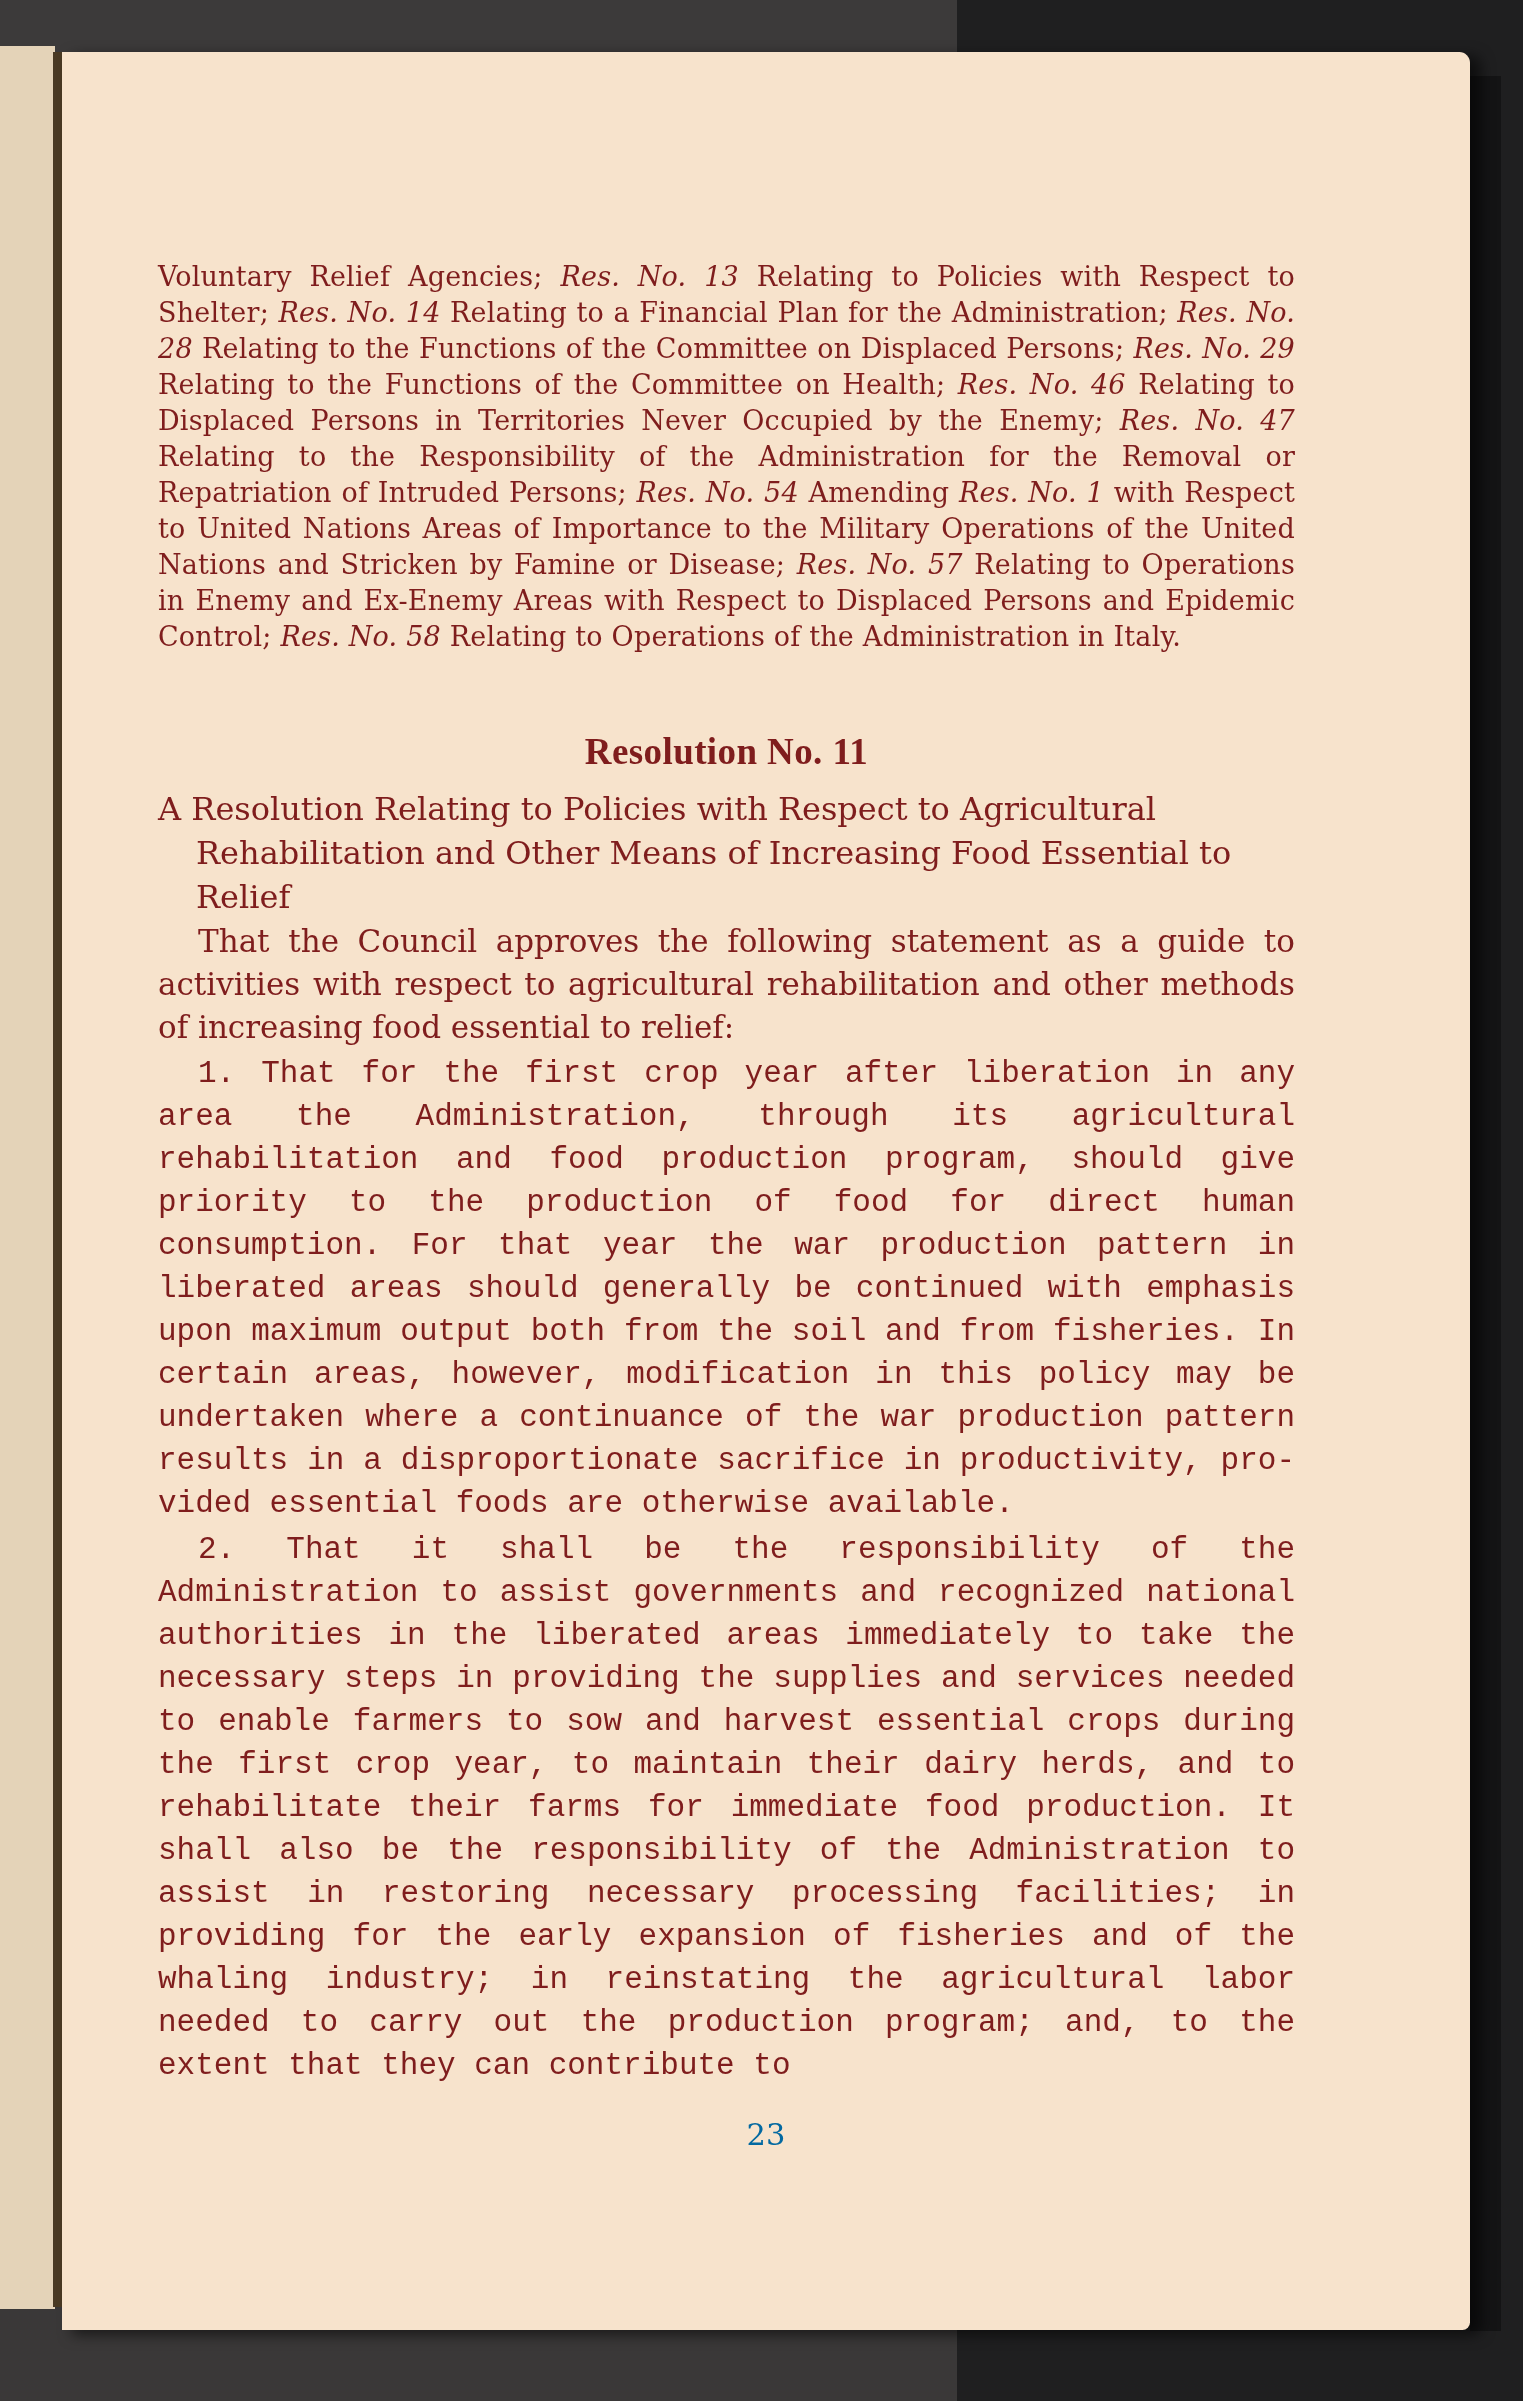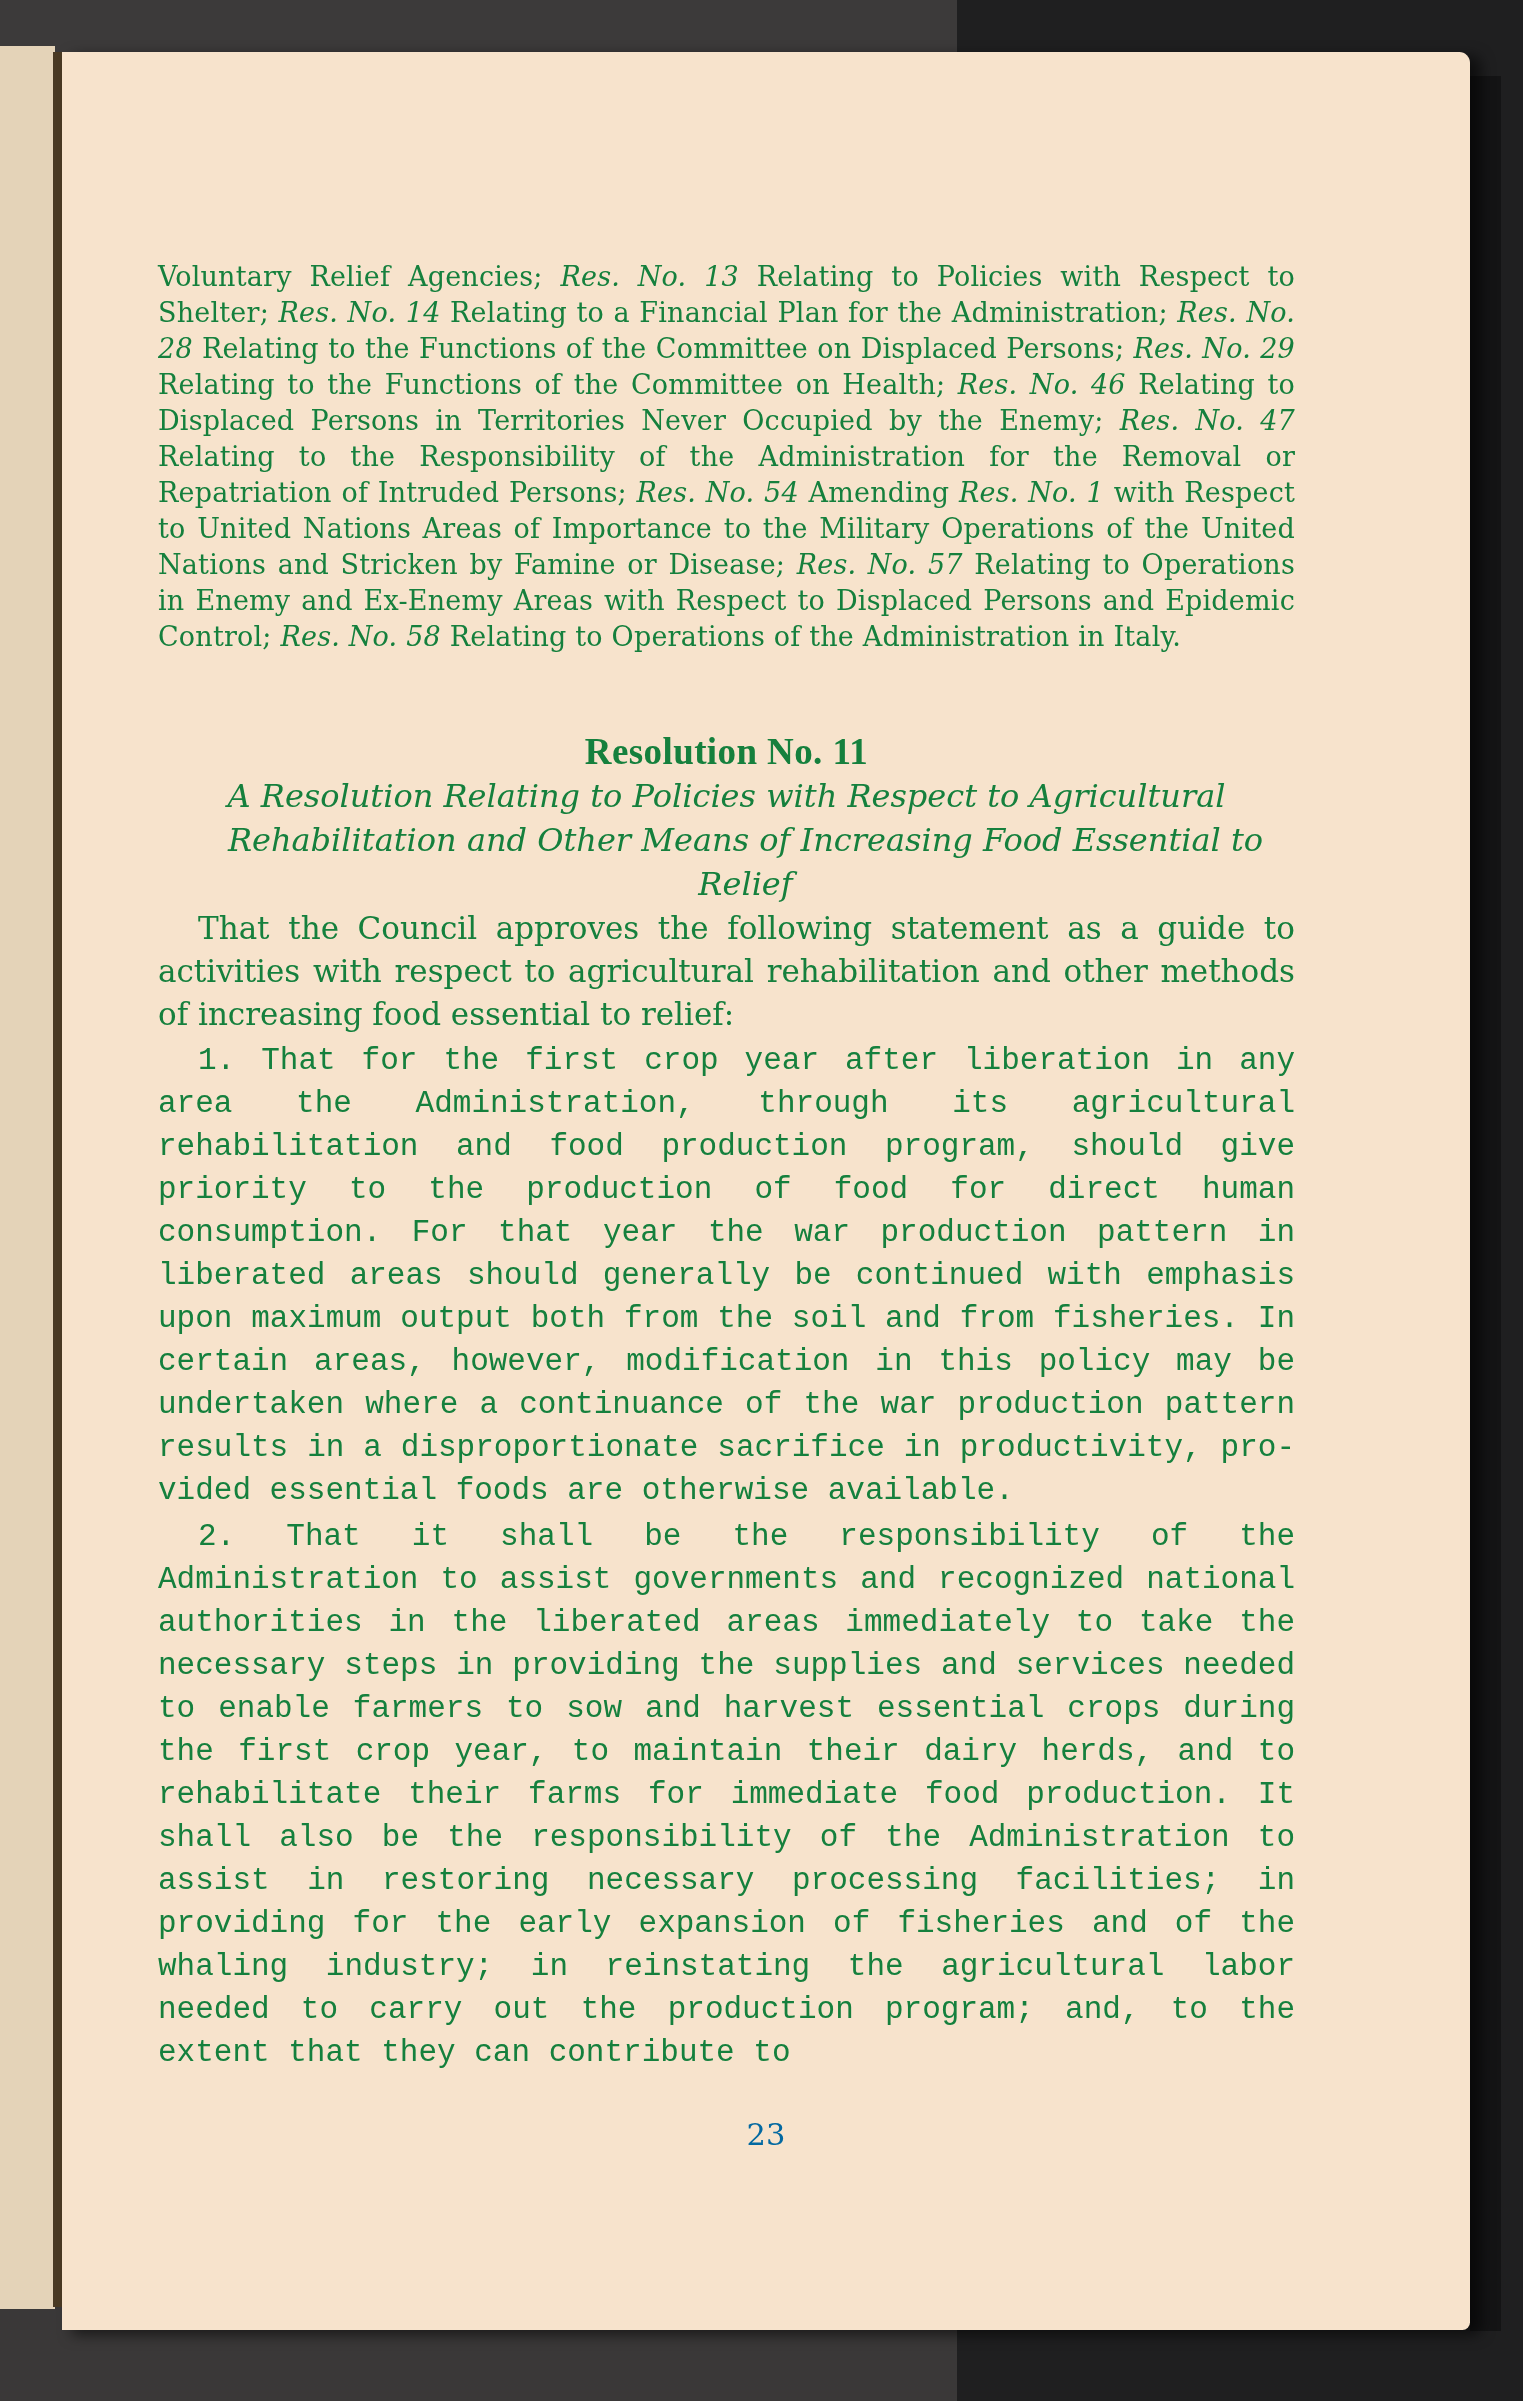--- a/index.html
+++ b/index.html
@@ -19,35 +19,35 @@
     background:#4a3a24;
   }
   .page {
     position:absolute; left:62px; top:52px; width:1408px; height:2278px;
     background:#f7e3cc;
     border-top-right-radius:10.7px; border-bottom-right-radius:7.6px;
     box-shadow: 10.7px 4.6px 13.7px rgba(0,0,0,0.55);
   }
   .shadow-right { position:absolute; left:1470px; top:76px; width:30.5px; height:2255px; background:#0e0e0f; opacity:.6; }
 
-  .content { position:absolute; left:158px; top:259px; width:1137px; color:#15803d; }
+  .content { position:absolute; left:158px; top:259px; width:1137px; color:#7f1d1d; }
 
   .intro {
     font-size:27px; line-height:36px; text-align:justify;
     text-align-last:left; margin:0; letter-spacing:0.2px;
   }
   .intro i { font-style:italic; }
 
   .res-title {
     margin:75px 0 0 0; text-align:center; font-size:37px; font-weight:bold;
     font-family:Liberation Serif, serif; line-height:43px; letter-spacing:0.4px;
   }
   .res-subtitle {
-    margin:1px 0 0 0; font-style:italic; font-size:32px; line-height:44px;
-    padding-left:38px; text-indent:-38px;text-align:center;
+    margin:14px 0 0 0; font-size:32px; line-height:44px;
+    padding-left:38px; text-indent:-38px;
   }
   .resolved {
     margin:37px 0 0 40px; font-size:29px; font-variant:small-caps; letter-spacing:0.8px;
   }
   .para {
     margin:0; font-size:31px; line-height:43px; text-align:justify;
     text-indent:40px;
   }
   .para.first { margin-top:1px; }
   .para.num { margin-top:3px;font-family:Liberation Mono, monospace; }

